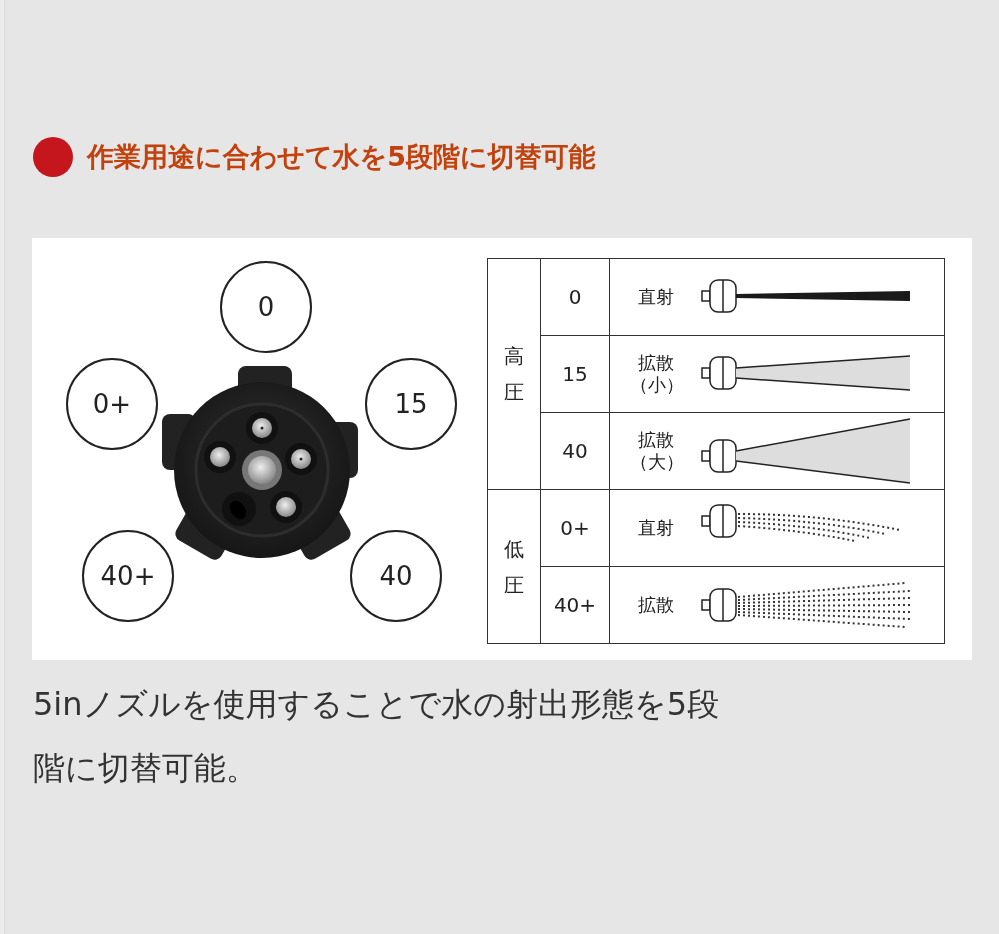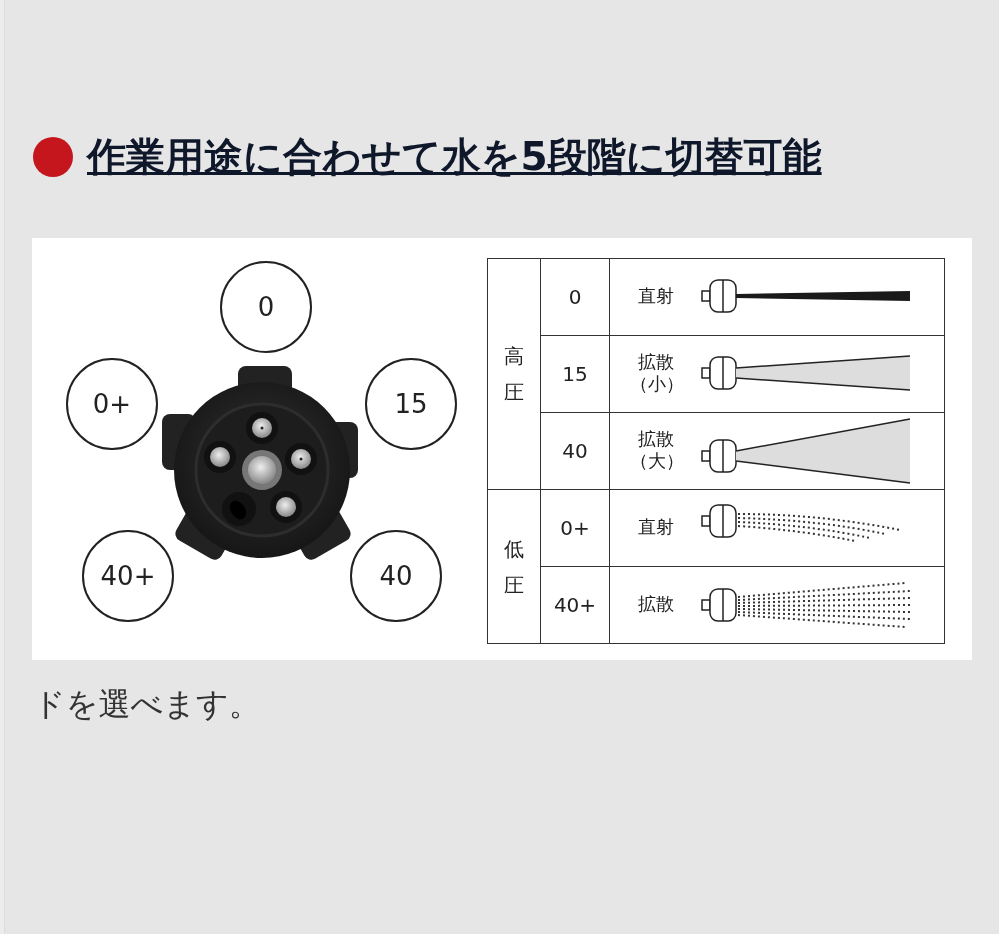--- a/index.html
+++ b/index.html
@@ -3,35 +3,35 @@
 <meta charset="utf-8">
 <style>
   html, body { margin:0; padding:0; }
   body {
     width:999px; height:934px; background:#e6e6e6; position:relative; overflow:hidden;
     font-family:"DejaVu Sans", "Liberation Sans", sans-serif; color:#333;
   }
   .edge { position:absolute; left:0; top:0; width:4px; height:934px; background:#ececec; border-right:1px solid #dedede; }
   .heading { position:absolute; left:33px; top:132px; height:50px; display:flex; align-items:center; }
   .bullet { width:40px; height:40px; border-radius:50%; background:#c4161c; margin-right:14px; }
-  .heading-text { font-size:39px; font-weight:bold; color:#0f172a; letter-spacing:0px;text-decoration:underline; }
+  .heading-text { font-size:27px; font-weight:bold; color:#c2410c; letter-spacing:0px; }
   .panel { position:absolute; left:32px; top:238px; width:940px; height:422px; background:#fff; }
   .circle {
     position:absolute; width:92px; height:92px; border:2px solid #222; border-radius:50%;
     display:flex; align-items:center; justify-content:center; font-size:26px; color:#222; background:#fff;
     box-sizing:border-box;
   }
   .nozzle { position:absolute; left:158px; top:368px; width:210px; height:200px; }
   table.modes {
     position:absolute; left:455px; top:20px; border-collapse:collapse; width:458px;
   }
   table.modes td { border:1.5px solid #333; padding:0; text-align:center; color:#222; }
   td.press { width:52px; font-size:20px; line-height:36px; }
   td.num { width:68px; font-size:20px; }
-  td.pattern { height:76px; position:relative; text-align:left;font-family:Liberation Mono, monospace; }
+  td.pattern { height:76px; position:relative; text-align:left; }
   .plabel { position:absolute; left:20px; top:50%; transform:translateY(-50%); font-size:18px; line-height:22px; text-align:center; width:52px; }
   .pattern svg { position:absolute; left:90px; top:4px; }
   .desc { position:absolute; left:33px; top:672px; width:940px; font-size:32px; line-height:64px; color:#333; }
 </style>
 </head>
 <body>
 
 <div class="edge"></div>
 
 <div class="heading">
@@ -182,14 +182,15 @@
             <line x1="38" y1="44" x2="205" y2="56"></line>
           </g>
         </svg>
       </td>
     </tr>
   </tbody>
     </table>
 </div>
 
 <div class="desc">
-  <div>ドを選べます。</div>
+  <div>5inノズルを使用することで水の射出形態を5段</div>
+  <div>階に切替可能。</div>
 </div>
 
 </body></html>

